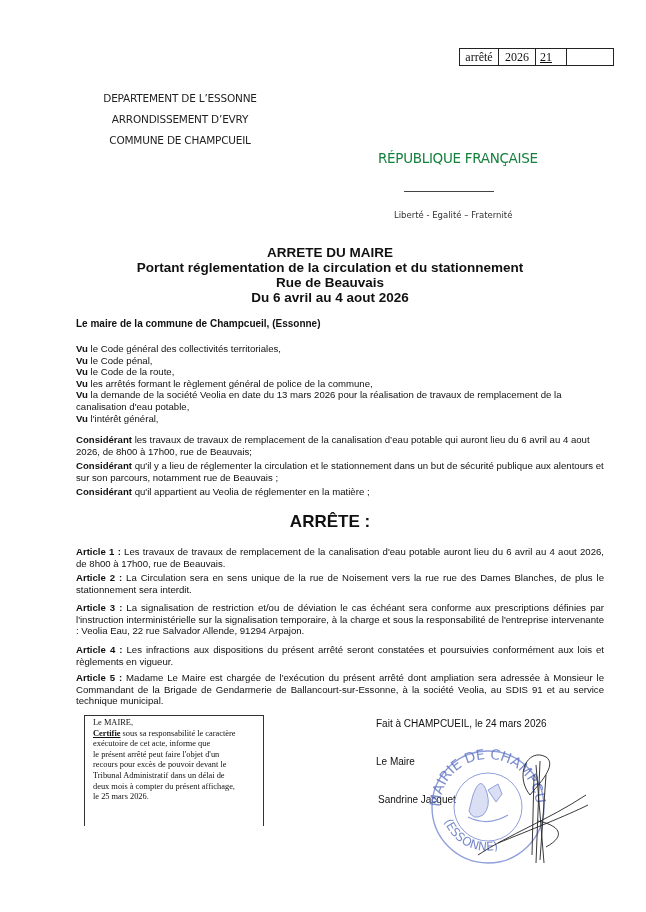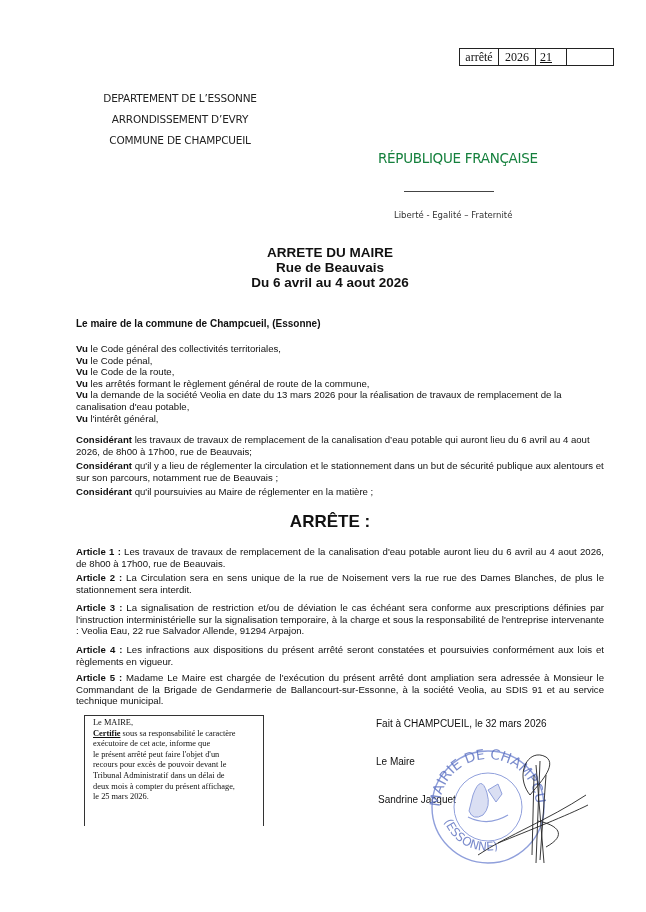--- a/index.html
+++ b/index.html
@@ -66,43 +66,44 @@
   <div>ARRONDISSEMENT D’EVRY</div>
   <div>COMMUNE DE CHAMPCUEIL</div>
 </div>
 
 <div class="rf">RÉPUBLIQUE FRANÇAISE</div>
 <div class="rf-line"></div>
 <div class="devise">Liberté - Egalité – Fraternité</div>
 
 <div class="title">
   <div>ARRETE DU MAIRE</div>
+  <div>Portant réglementation de la circulation et du stationnement</div>
   <div>Rue de Beauvais</div>
   <div>Du 6 avril au 4 aout 2026</div>
 </div>
 
 <div class="body intro">Le maire de la commune de Champcueil, (Essonne)</div>
 
 <div class="body vu">
   <p><b>Vu</b><span> le Code général des collectivités territoriales,</span></p>
   <p><b>Vu</b><span> le Code pénal,</span></p>
   <p><b>Vu</b><span> le Code de la route,</span></p>
-  <p><b>Vu</b><span> les arrêtés formant le règlement général de route de la commune,</span></p>
+  <p><b>Vu</b><span> les arrêtés formant le règlement général de police de la commune,</span></p>
   <p><b>Vu</b><span> la demande de la société Veolia en date du 13 mars 2026 pour la réalisation de travaux de remplacement de la canalisation d'eau potable,</span></p>
   <p><b>Vu</b><span> l'intérêt général,</span></p>
 </div>
 
 <div class="body cons1">
   <p><b>Considérant</b><span> les travaux de travaux de remplacement de la canalisation d’eau potable qui auront lieu du 6 avril au 4 aout 2026, de 8h00 à 17h00, rue de Beauvais;</span></p>
 </div>
 <div class="body cons2">
   <p><b>Considérant</b><span> qu'il y a lieu de réglementer la circulation et le stationnement dans un but de sécurité publique aux alentours et sur son parcours, notamment rue de Beauvais ;</span></p>
 </div>
 <div class="body cons3">
-  <p><b>Considérant</b><span> qu'il poursuivies au Maire de réglementer en la matière ;</span></p>
+  <p><b>Considérant</b><span> qu'il appartient au Veolia de réglementer en la matière ;</span></p>
 </div>
 
 <div class="arrete-head">ARRÊTE :</div>
 
 <div class="body art a1">
   <p><b>Article 1 :</b><span> Les travaux de travaux de remplacement de la canalisation d'eau potable auront lieu du 6 avril au 4 aout 2026, de 8h00 à 17h00, rue de Beauvais.</span></p>
 </div>
 <div class="body art a2">
   <p><b>Article 2 :</b><span> La Circulation sera en sens unique de la rue de Noisement vers la rue rue des Dames Blanches, de plus le stationnement sera interdit.</span></p>
 </div>
@@ -120,21 +121,21 @@
   <p>Le MAIRE,</p>
   <p><u>Certifie</u><span> sous sa responsabilité le caractère</span></p>
   <p>exécutoire de cet acte, informe que</p>
   <p>le présent arrêté peut faire l'objet d'un</p>
   <p>recours pour excès de pouvoir devant le</p>
   <p>Tribunal  Administratif  dans un délai de</p>
   <p>deux mois à compter du présent affichage,</p>
   <p>le 25 mars 2026.</p>
 </div>
 
-<div class="fait">Fait à CHAMPCUEIL, le 32 mars 2026</div>
+<div class="fait">Fait à CHAMPCUEIL, le 24 mars 2026</div>
 <div class="lemaire">Le Maire</div>
 <div class="signame">Sandrine Jacquet</div>
 
 <svg class="stamp" viewBox="0 0 170 130">
   <defs>
     <path id="arcTop" d="M 22 72 A 48 48 0 0 1 118 72"></path>
     <path id="arcBot" d="M 26 86 A 46 46 0 0 0 112 86"></path>
   </defs>
   <g stroke="#6a7fcf" fill="none" opacity="0.75">
     <circle cx="70" cy="72" r="56" stroke-width="1.4"></circle>

